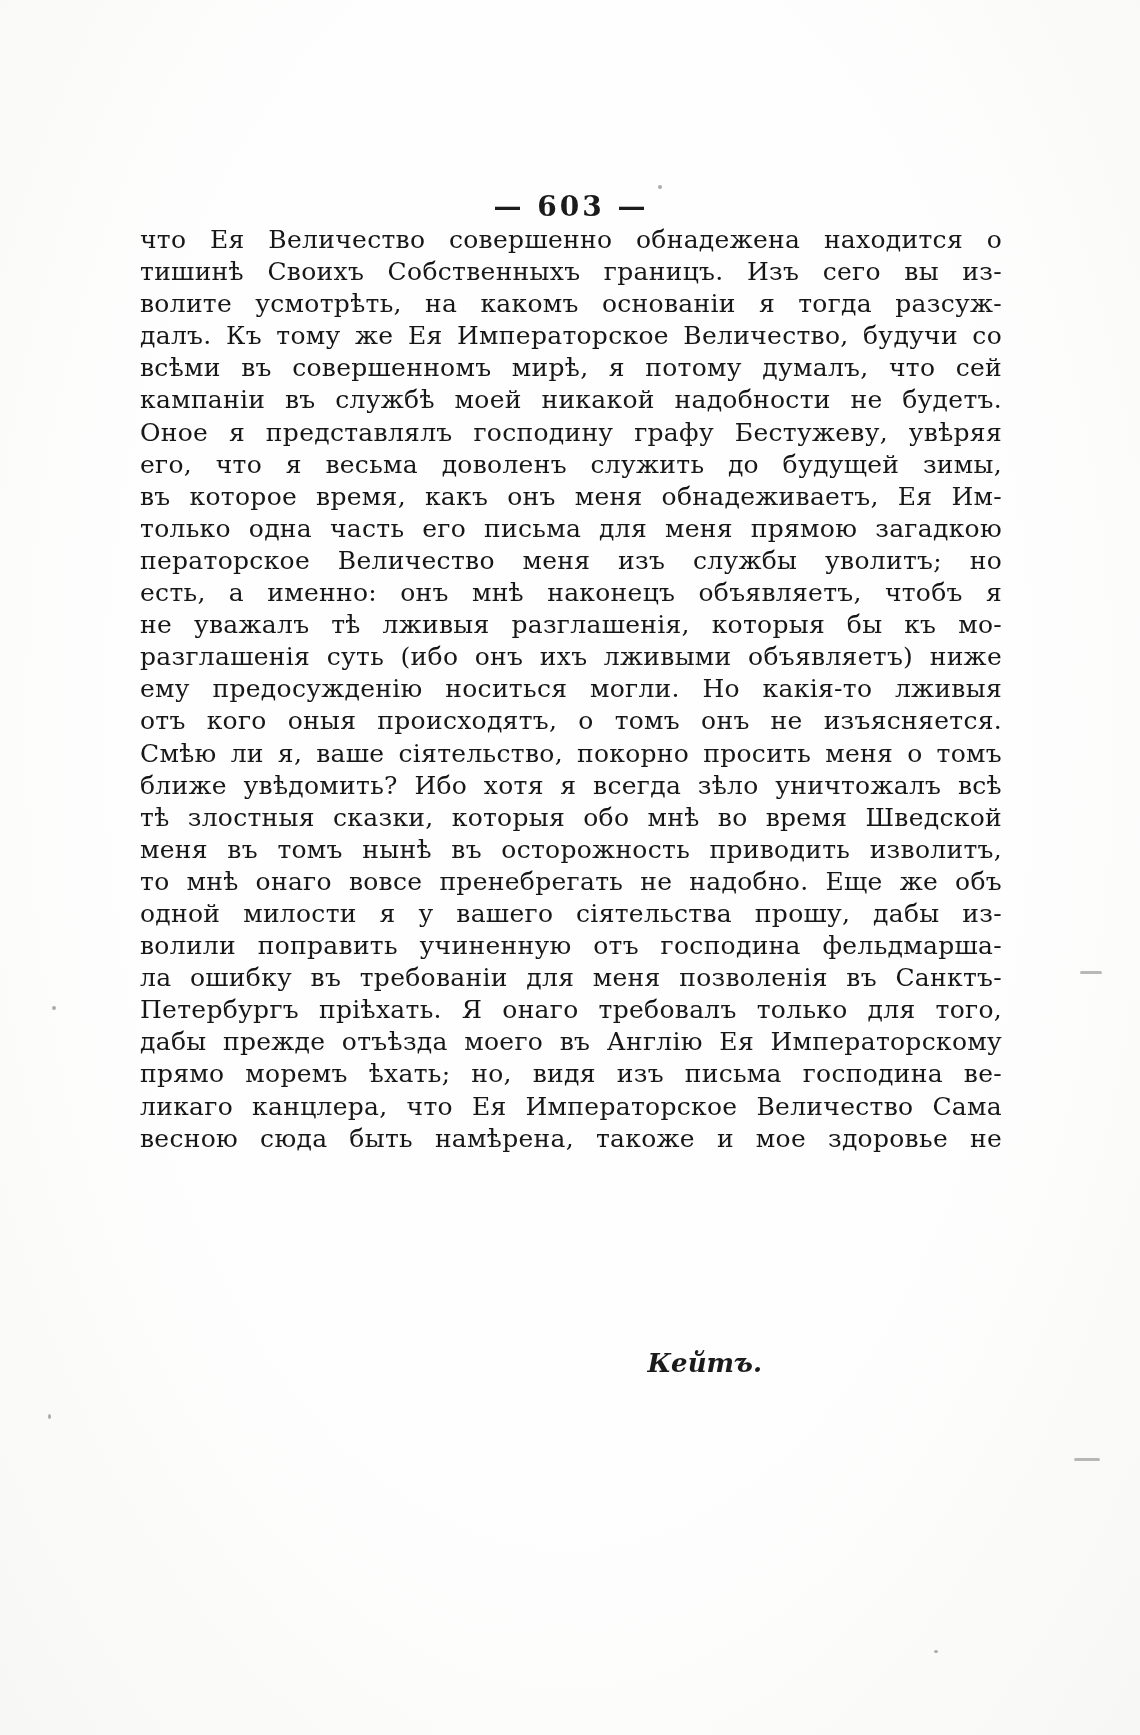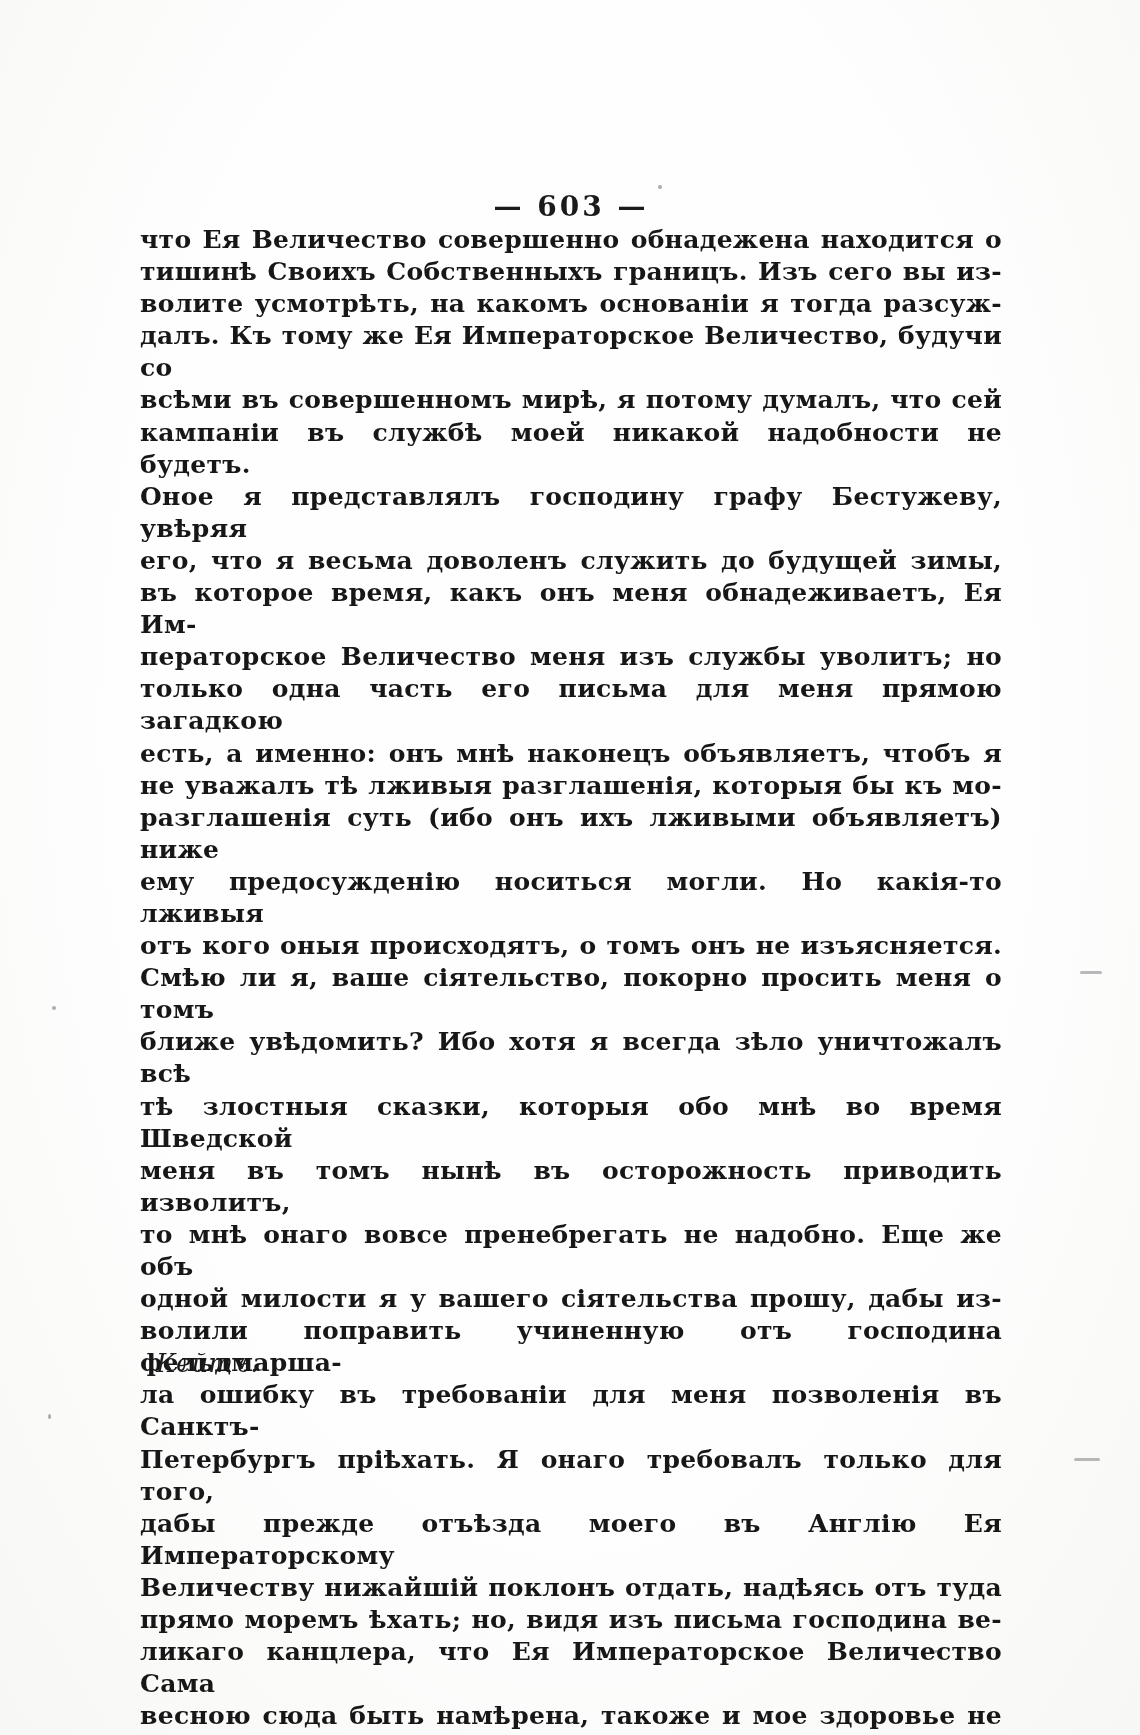--- a/index.html
+++ b/index.html
@@ -34,33 +34,34 @@
   }
   .text-block {
     position: absolute;
     top: 224px;
     left: 140px;
     width: 862px;
   }
   .line {
     font-size: 25px;
     line-height: 32.1px;
-    font-weight: bold;
+    font-weight: normal;
     letter-spacing: 0.3px;
     text-align: justify;
     text-align-last: justify;
     color: #171717;
   }
   .signature {
     position: absolute;
     top: 1348px;
-    left: 156px;
+    left: 140px;
     width: 622px;
+    text-align: right;
     font-size: 26px;
-    font-weight: normal;
+    font-weight: bold;
     font-style: italic;
     color: #1b1b1b;
   }
   .artifact {
     position: absolute;
     background: #4a4a4a;
   }
   .artifact.dash { height: 3px; border-radius: 2px; opacity: 0.38; }
   .artifact.dot  { border-radius: 50%; opacity: 0.45; }
 </style>
@@ -74,38 +75,37 @@
   <div class="text-block">
       <div class="line">что Ея Величество совершенно обнадежена находится о</div>
       <div class="line">тишинѣ Своихъ Собственныхъ границъ. Изъ сего вы из-</div>
       <div class="line">волите усмотрѣть, на какомъ основаніи я тогда разсуж-</div>
       <div class="line">далъ. Къ тому же Ея Императорское Величество, будучи со</div>
       <div class="line">всѣми въ совершенномъ мирѣ, я потому думалъ, что сей</div>
       <div class="line">кампаніи въ службѣ моей никакой надобности не будетъ.</div>
       <div class="line">Оное я представлялъ господину графу Бестужеву, увѣряя</div>
       <div class="line">его, что я весьма доволенъ служить до будущей зимы,</div>
       <div class="line">въ которое время, какъ онъ меня обнадеживаетъ, Ея Им-</div>
+      <div class="line">только одна часть его письма для меня прямою загадкою</div>
       <div class="line">ператорское Величество меня изъ службы уволитъ; но</div>
-      <div class="line">только одна часть его письма для меня прямою загадкою</div>
       <div class="line">есть, а именно: онъ мнѣ наконецъ объявляетъ, чтобъ я</div>
       <div class="line">не уважалъ тѣ лживыя разглашенія, которыя бы къ мо-</div>
       <div class="line">разглашенія суть (ибо онъ ихъ лживыми объявляетъ) ниже</div>
       <div class="line">ему предосужденію носиться могли. Но какія-то лживыя</div>
       <div class="line">отъ кого оныя происходятъ, о томъ онъ не изъясняется.</div>
       <div class="line">Смѣю ли я, ваше сіятельство, покорно просить меня о томъ</div>
       <div class="line">ближе увѣдомить? Ибо хотя я всегда зѣло уничтожалъ всѣ</div>
       <div class="line">тѣ злостныя сказки, которыя обо мнѣ во время Шведской</div>
       <div class="line">меня въ томъ нынѣ въ осторожность приводить изволитъ,</div>
       <div class="line">то мнѣ онаго вовсе пренебрегать не надобно. Еще же объ</div>
       <div class="line">одной милости я у вашего сіятельства прошу, дабы из-</div>
       <div class="line">волили поправить учиненную отъ господина фельдмарша-</div>
       <div class="line">ла ошибку въ требованіи для меня позволенія въ Санктъ-</div>
       <div class="line">Петербургъ пріѣхать. Я онаго требовалъ только для того,</div>
       <div class="line">дабы прежде отъѣзда моего въ Англію Ея Императорскому</div>
-      <div class="line">Величеству нижайшій поклонъ отдать, надѣясь отъ туда</div>
       <div class="line">прямо моремъ ѣхать; но, видя изъ письма господина ве-</div>
       <div class="line">ликаго канцлера, что Ея Императорское Величество Сама</div>
       <div class="line">весною сюда быть намѣрена, такоже и мое здоровье не</div>
     </div>
 
   <div class="signature">Кейтъ.</div>
 
   <div class="artifact dot" style="top:185px; left:658px; width:4px; height:4px;"></div>
   <div class="artifact dash" style="top:971px; left:1080px; width:22px;"></div>
   <div class="artifact dot" style="top:1006px; left:52px; width:4px; height:4px;"></div>

